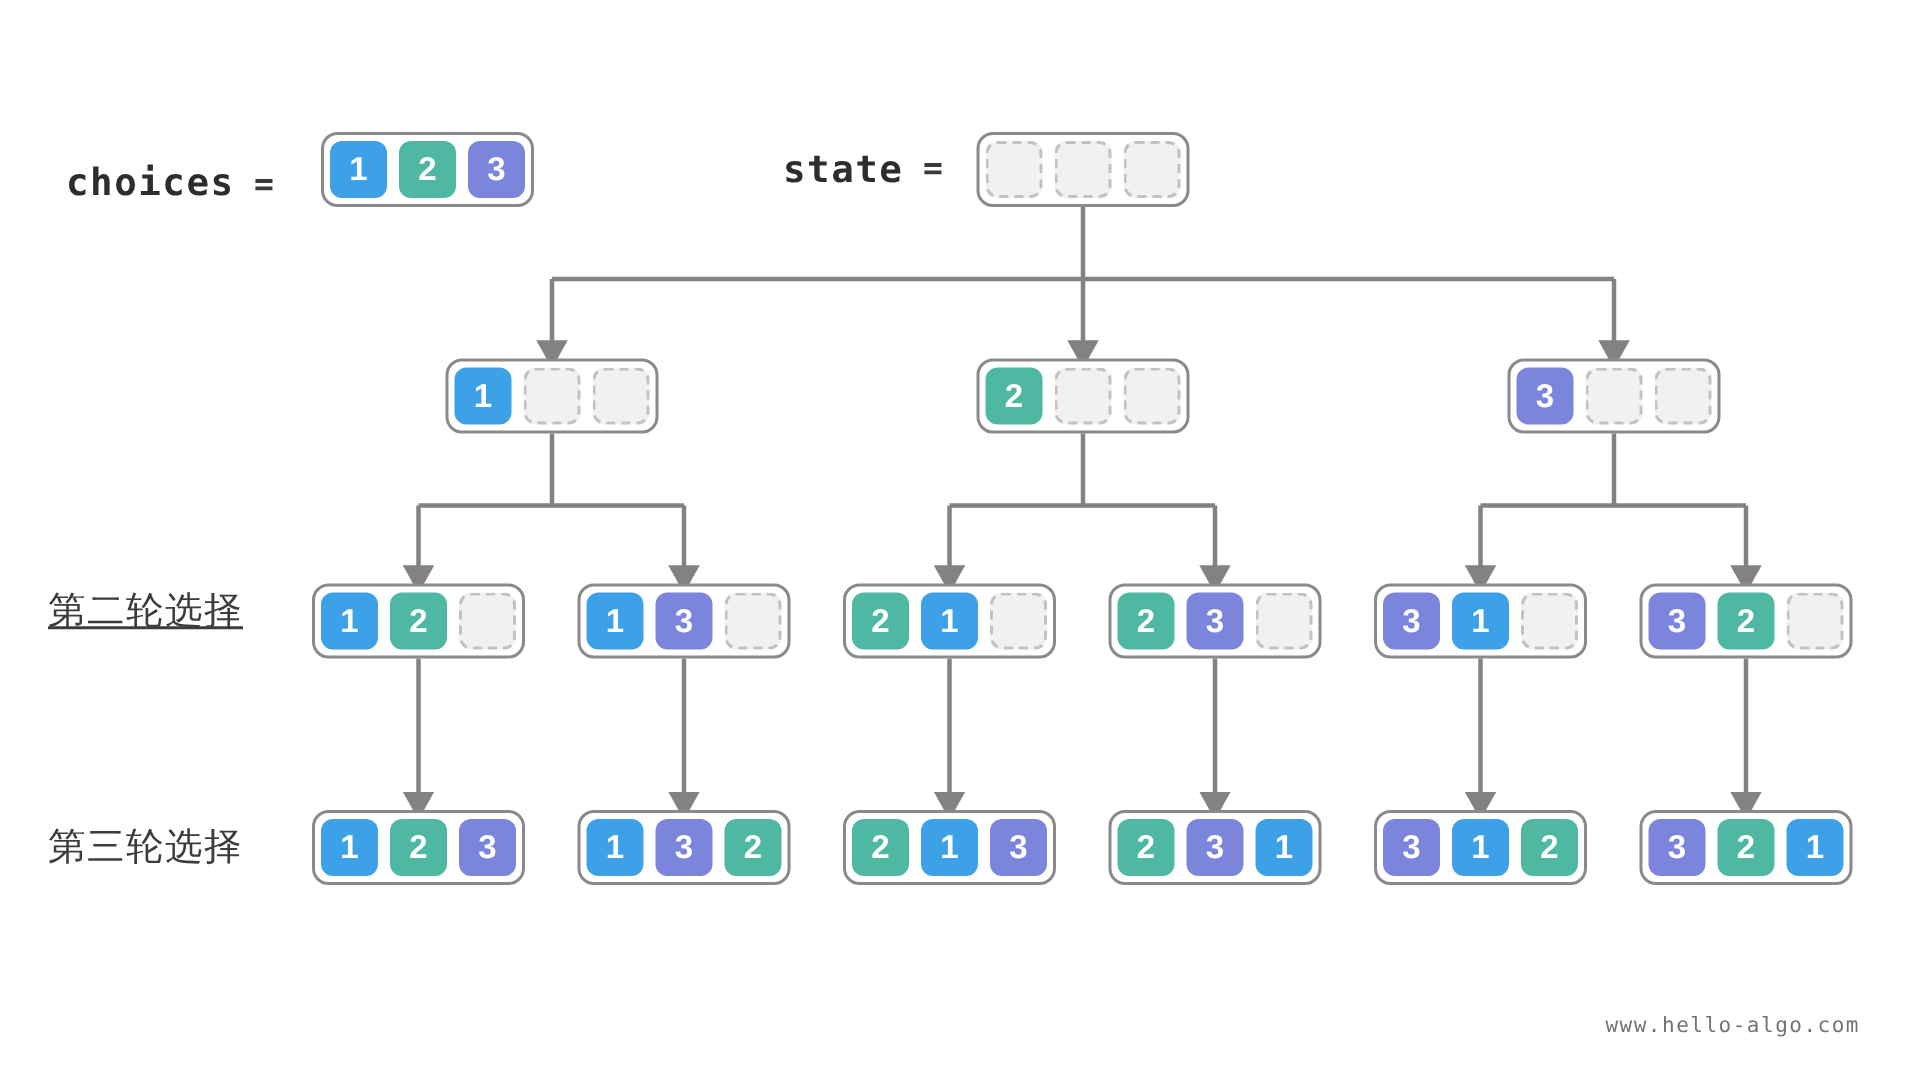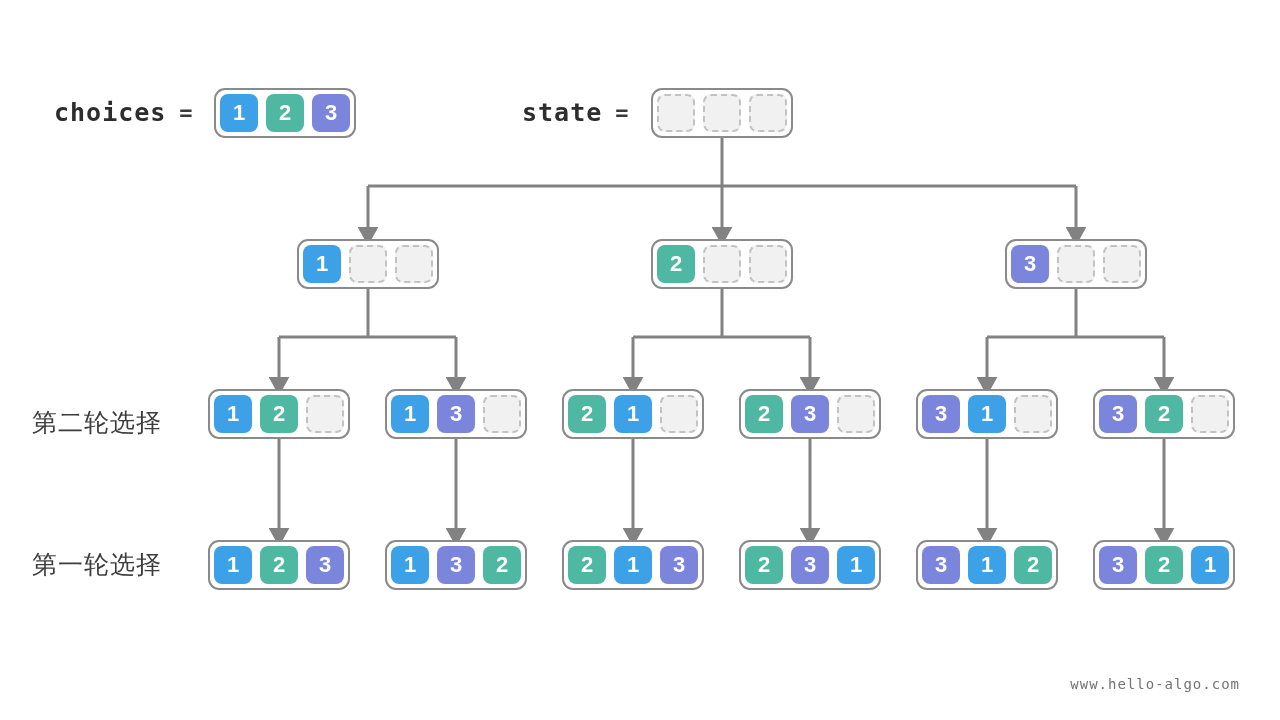--- a/index.html
+++ b/index.html
@@ -78,21 +78,21 @@
 
       <line x1="279" y1="439" x2="279" y2="532" marker-end="url(#ah)"></line>
       <line x1="456" y1="439" x2="456" y2="532" marker-end="url(#ah)"></line>
       <line x1="633" y1="439" x2="633" y2="532" marker-end="url(#ah)"></line>
       <line x1="810" y1="439" x2="810" y2="532" marker-end="url(#ah)"></line>
       <line x1="987" y1="439" x2="987" y2="532" marker-end="url(#ah)"></line>
       <line x1="1164" y1="439" x2="1164" y2="532" marker-end="url(#ah)"></line>
     </g>
   </svg>
 
-  <div class="code-label" style="left:54px; top:88px;">
+  <div class="code-label" style="left:44px; top:88px;align-items:flex-end;">
     <span>choices</span>
     <span class="eq">=</span>
   </div>
   <div class="sbox" style="left:285px; top:88px;">
       <div class="tile" style="background: rgb(61, 161, 232);">1</div>
       <div class="tile" style="background: rgb(79, 184, 163);">2</div>
       <div class="tile" style="background: rgb(124, 133, 220);">3</div>
     </div>
 
   <div class="code-label" style="left:522px; top:88px;">
@@ -114,21 +114,21 @@
       <div class="tile" style="background: rgb(79, 184, 163);">2</div>
       <div class="tile empty"></div>
       <div class="tile empty"></div>
     </div>
   <div class="sbox" style="left:1076px; top:239px;">
       <div class="tile" style="background: rgb(124, 133, 220);">3</div>
       <div class="tile empty"></div>
       <div class="tile empty"></div>
     </div>
 
-  <div class="row-label" style="top:422px;">第二轮选择</div>
+  <div class="row-label" style="top:407px;text-decoration:underline;">第二轮选择</div>
   <div class="sbox" style="left:279px;  top:389px;">
       <div class="tile" style="background: rgb(61, 161, 232);">1</div>
       <div class="tile" style="background: rgb(79, 184, 163);">2</div>
       <div class="tile empty"></div>
     </div>
   <div class="sbox" style="left:456px;  top:389px;">
       <div class="tile" style="background: rgb(61, 161, 232);">1</div>
       <div class="tile" style="background: rgb(124, 133, 220);">3</div>
       <div class="tile empty"></div>
     </div>
@@ -146,21 +146,21 @@
       <div class="tile" style="background: rgb(124, 133, 220);">3</div>
       <div class="tile" style="background: rgb(61, 161, 232);">1</div>
       <div class="tile empty"></div>
     </div>
   <div class="sbox" style="left:1164px; top:389px;">
       <div class="tile" style="background: rgb(124, 133, 220);">3</div>
       <div class="tile" style="background: rgb(79, 184, 163);">2</div>
       <div class="tile empty"></div>
     </div>
 
-  <div class="row-label" style="top:564px;">第一轮选择</div>
+  <div class="row-label" style="top:564px;">第三轮选择</div>
   <div class="sbox" style="left:279px;  top:540px;">
       <div class="tile" style="background: rgb(61, 161, 232);">1</div>
       <div class="tile" style="background: rgb(79, 184, 163);">2</div>
       <div class="tile" style="background: rgb(124, 133, 220);">3</div>
     </div>
   <div class="sbox" style="left:456px;  top:540px;">
       <div class="tile" style="background: rgb(61, 161, 232);">1</div>
       <div class="tile" style="background: rgb(124, 133, 220);">3</div>
       <div class="tile" style="background: rgb(79, 184, 163);">2</div>
     </div>

